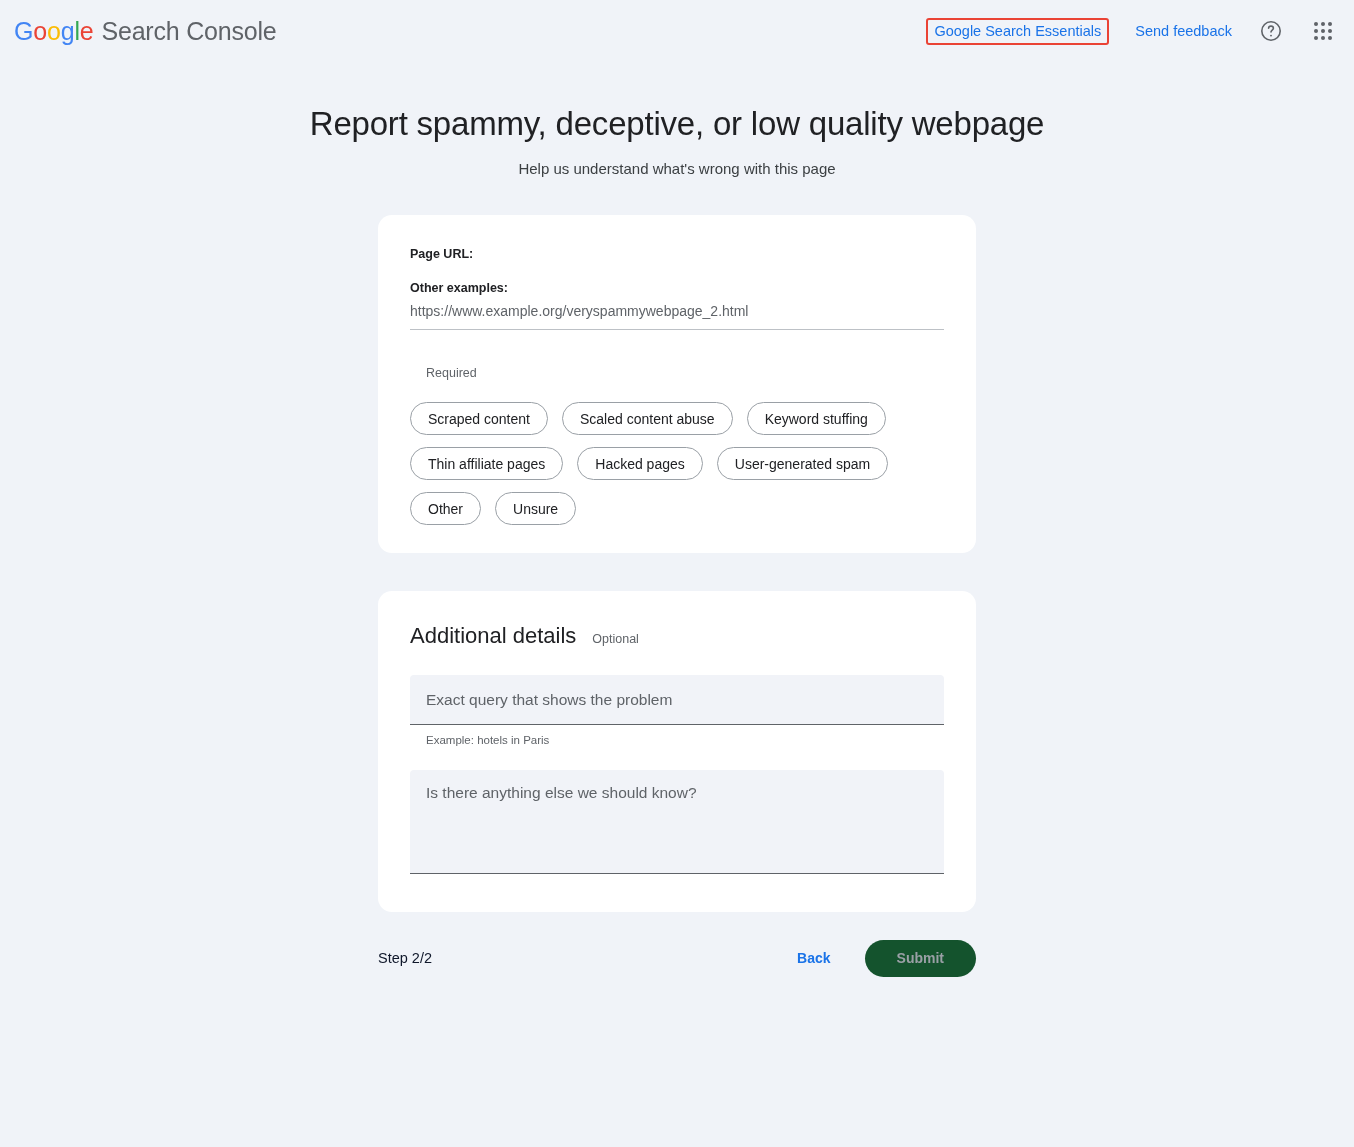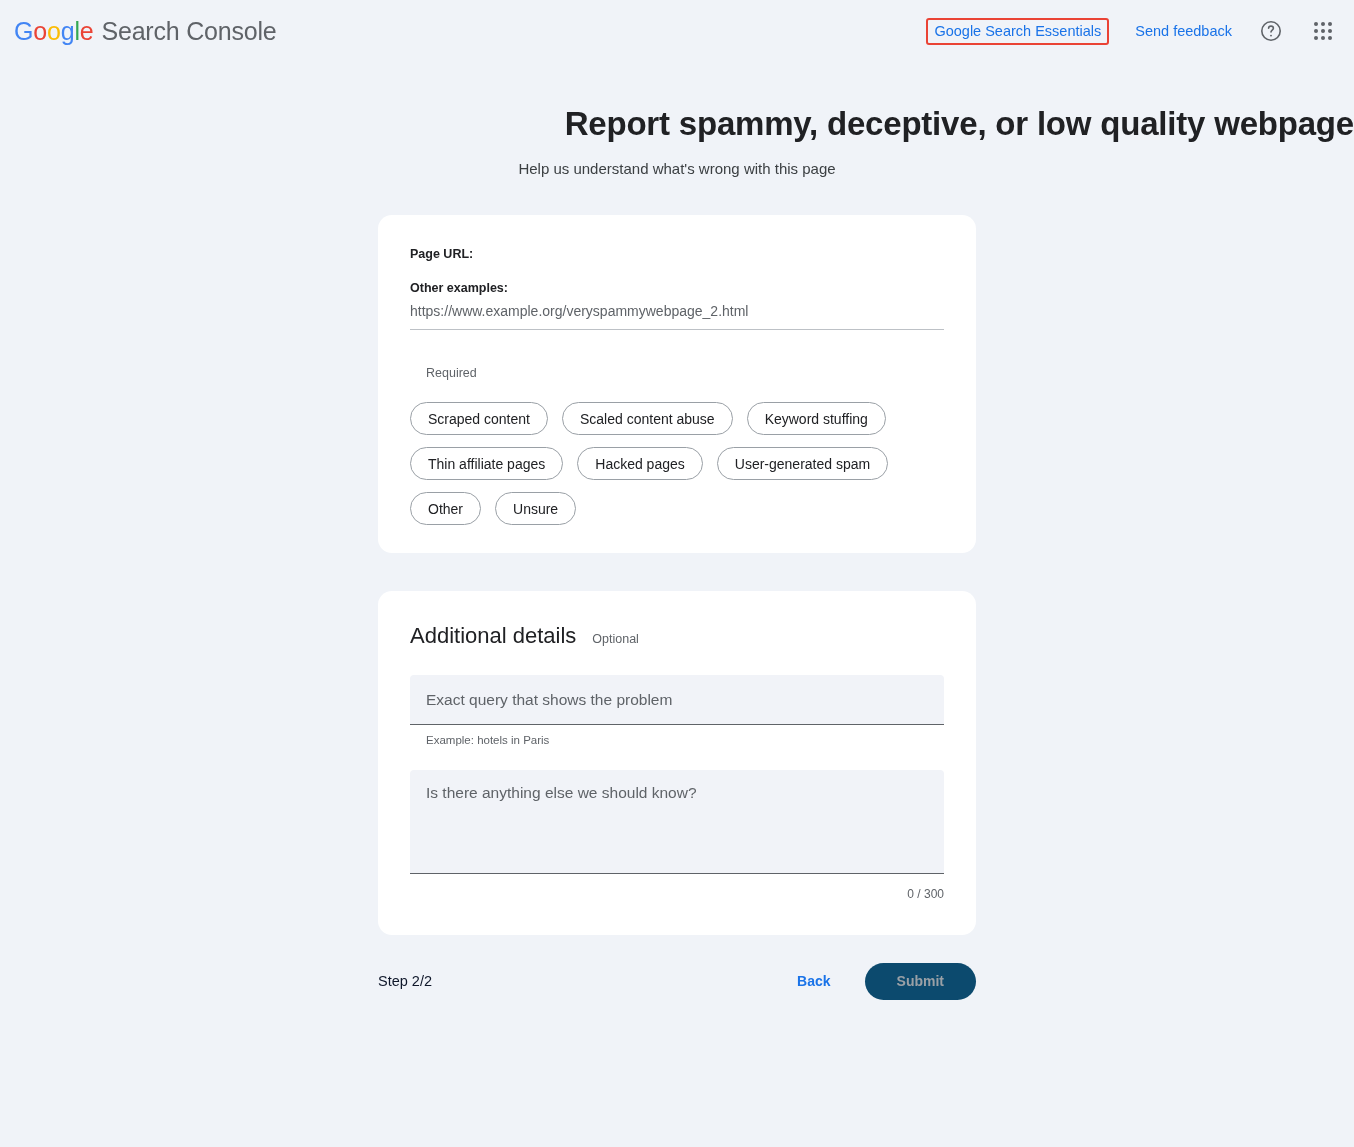--- a/index.html
+++ b/index.html
@@ -76,23 +76,23 @@
   }
   .apps-grid span {
     width: 4px; height: 4px;
     background: #5f6368;
     border-radius: 50%;
     display: block;
   }
 
   
   .page-title {
-    text-align: right;
+    text-align: center;
     font-size: 33px;
-    font-weight: 700;
+    font-weight: 400;
     color: #202124;
     margin: 43px 0 0 0;
     letter-spacing: -0.2px;
   }
   .page-subtitle {
     text-align: center;
     font-size: 15px;
     color: #3c4043;
     margin: 17px 0 0 0;
   }
@@ -251,21 +251,21 @@
     border: none;
     color: #1a73e8;
     font-size: 14px;
     font-weight: 600;
     padding: 8px 14px;
     border-radius: 4px;
     cursor: pointer;
     font-family: "Liberation Sans", sans-serif;
   }
   .btn-submit {
-    background: #0c4a6e;
+    background: #14532d;
     border: none;
     color: #9aa0a6;
     font-size: 14px;
     font-weight: 600;
     height: 37px;
     padding: 0 32px;
     border-radius: 19px;
     cursor: default;
     font-family: "Liberation Sans", sans-serif;
     text-align: right;
@@ -337,21 +337,20 @@
 <div class="card" id="card-details">
   <div class="section-head" style="margin-top:0;">
     <span class="section-title">Additional details</span>
     <span class="section-flag">Optional</span>
   </div>
 
   <input class="text-input" type="text" placeholder="Exact query that shows the problem" style="">
   <div class="helper">Example: hotels in Paris</div>
 
   <textarea class="text-area" placeholder="Is there anything else we should know?" style=""></textarea>
-  <div class="counter">0 / 300</div>
 </div>
 
 <div class="footer">
   <span class="step">Step 2/2</span>
   <div class="footer-actions">
     <button class="btn-text">Back</button>
     <button class="btn-submit">Submit</button>
   </div>
 </div>
 

